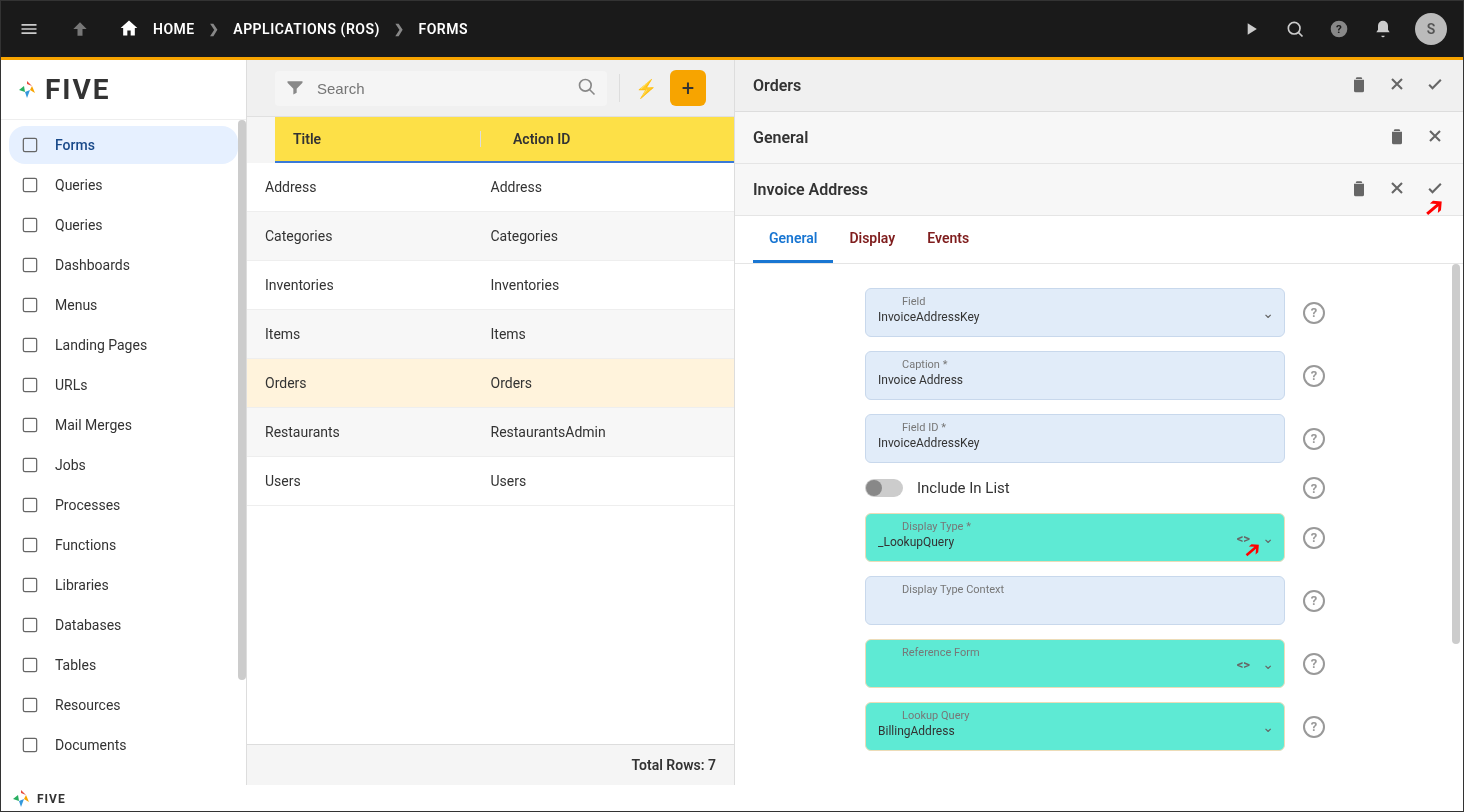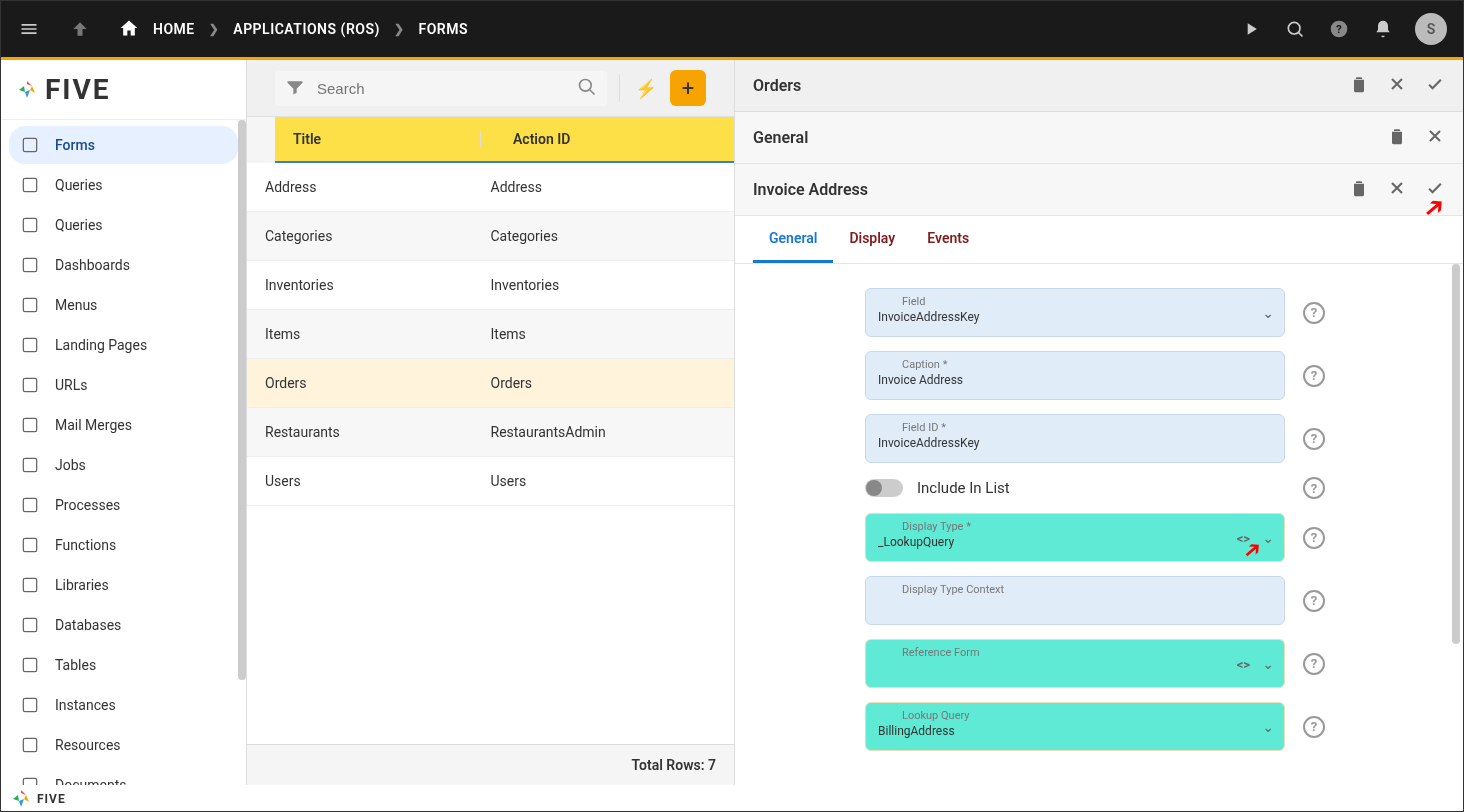--- a/index.html
+++ b/index.html
@@ -256,28 +256,20 @@
             </svg>
           </span>
           <span>Tables</span>
         </div>
         <div class="sidebar-item">
           <span class="sicon">
             <svg viewBox="0 0 24 24" fill="none" stroke="currentColor" stroke-width="1.5">
               <rect x="4" y="4" width="16" height="16" rx="2"></rect>
             </svg>
           </span>
-          <span>Instances</span>
-        </div>
-        <div class="sidebar-item">
-          <span class="sicon">
-            <svg viewBox="0 0 24 24" fill="none" stroke="currentColor" stroke-width="1.5">
-              <rect x="4" y="4" width="16" height="16" rx="2"></rect>
-            </svg>
-          </span>
           <span>Resources</span>
         </div>
         <div class="sidebar-item">
           <span class="sicon">
             <svg viewBox="0 0 24 24" fill="none" stroke="currentColor" stroke-width="1.5">
               <rect x="4" y="4" width="16" height="16" rx="2"></rect>
             </svg>
           </span>
           <span>Documents</span>
         </div>

